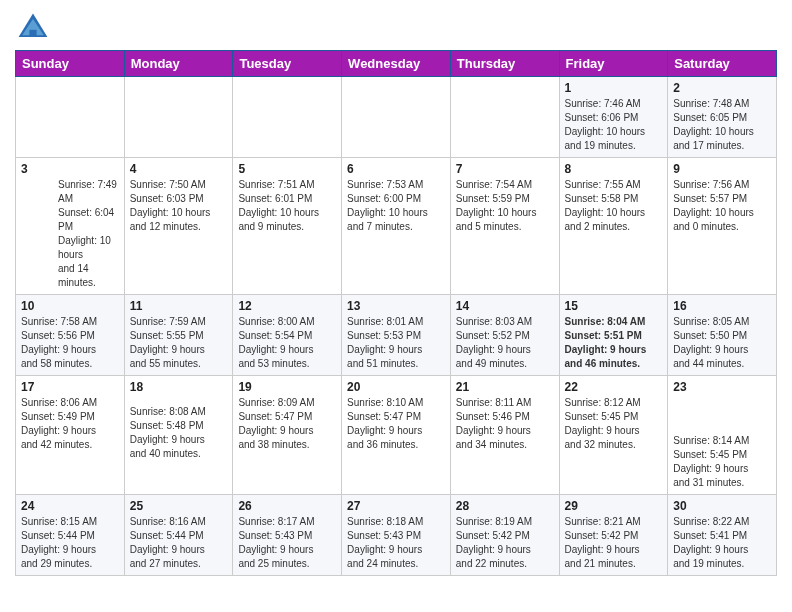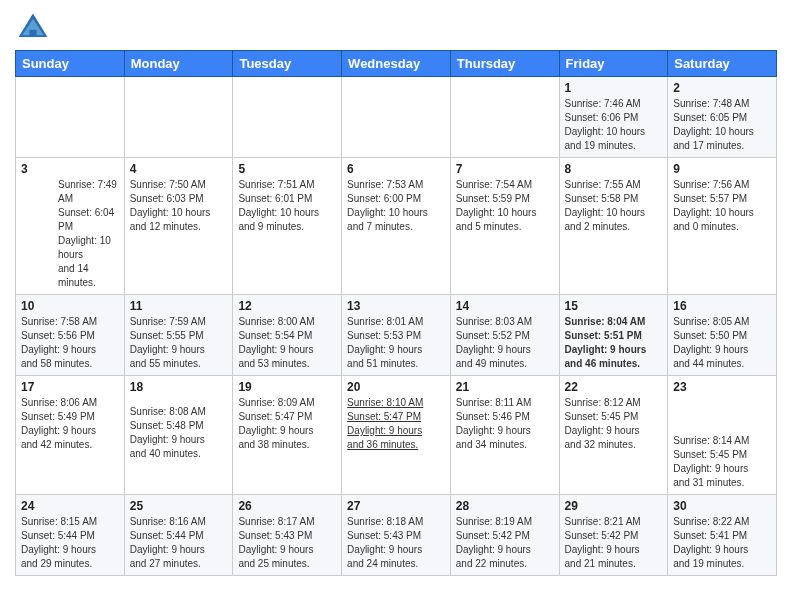--- a/index.html
+++ b/index.html
@@ -41,21 +41,21 @@
     .location {
       font-size: 14px;
       color: #555;
     }
     table {
       width: 100%;
       border-collapse: collapse;
       table-layout: fixed;
     }
     thead th {
-      background: #3b82f6;
+      background: #a21caf;
       color: #fff;
       text-align: left;
       padding: 5px 6px;
       font-size: 13px;
       font-weight: bold;
       border: 1px solid #1a5a9a;
     }
     tbody td {
       border: 1px solid #ccc;
       vertical-align: top;
@@ -257,21 +257,21 @@
           </td>
           <td>
             <div class="day-number">19</div>
             <div class="day-info" style="white-space: pre-line;">Sunrise: 8:09 AM
 Sunset: 5:47 PM
 Daylight: 9 hours
 and 38 minutes.</div>
           </td>
           <td>
             <div class="day-number">20</div>
-            <div class="day-info" style="white-space: pre-line; text-decoration: underline;">Sunrise: 8:10 AM
+            <div class="day-info" style="white-space: pre-line;">Sunrise: 8:10 AM
 Sunset: 5:47 PM
 Daylight: 9 hours
 and 36 minutes.</div>
           </td>
           <td>
             <div class="day-number">21</div>
             <div class="day-info" style="white-space: pre-line;">Sunrise: 8:11 AM
 Sunset: 5:46 PM
 Daylight: 9 hours
 and 34 minutes.</div>

